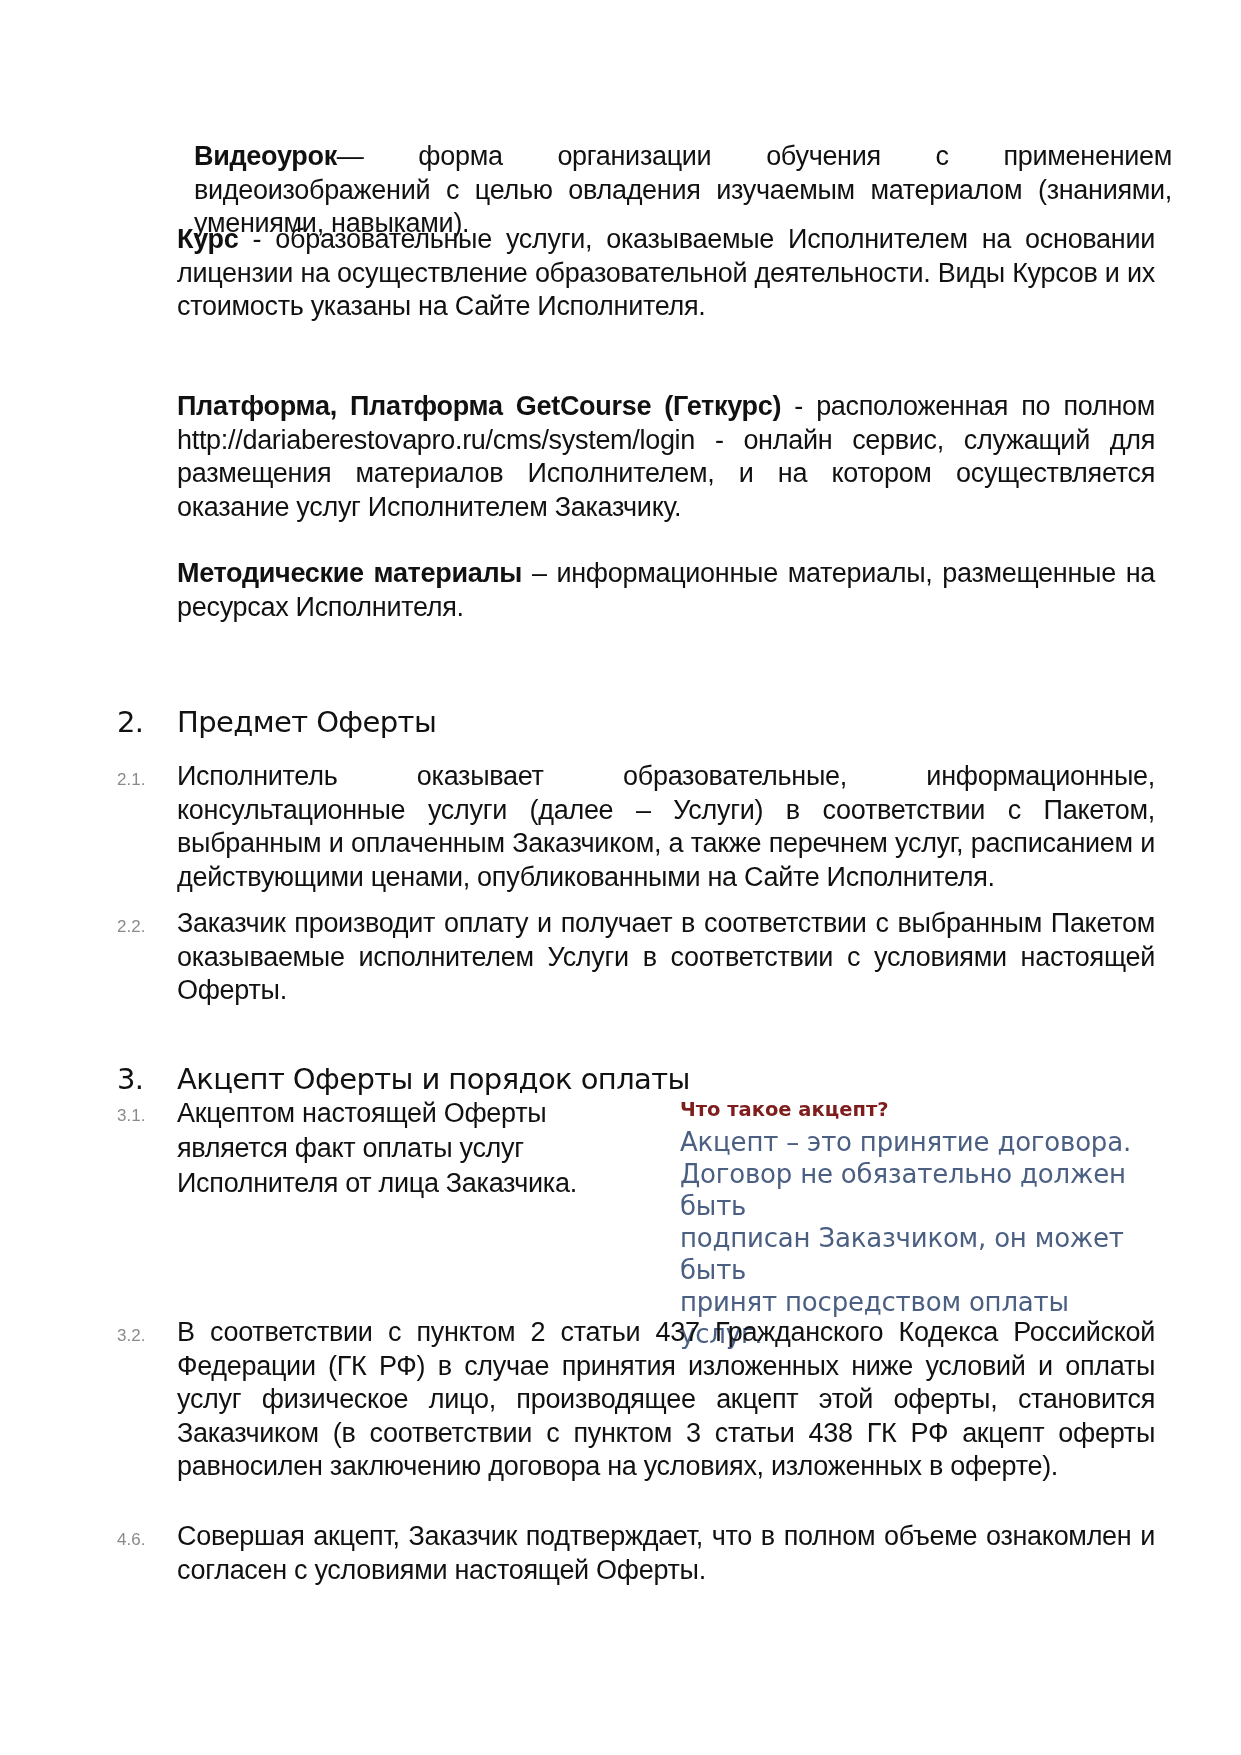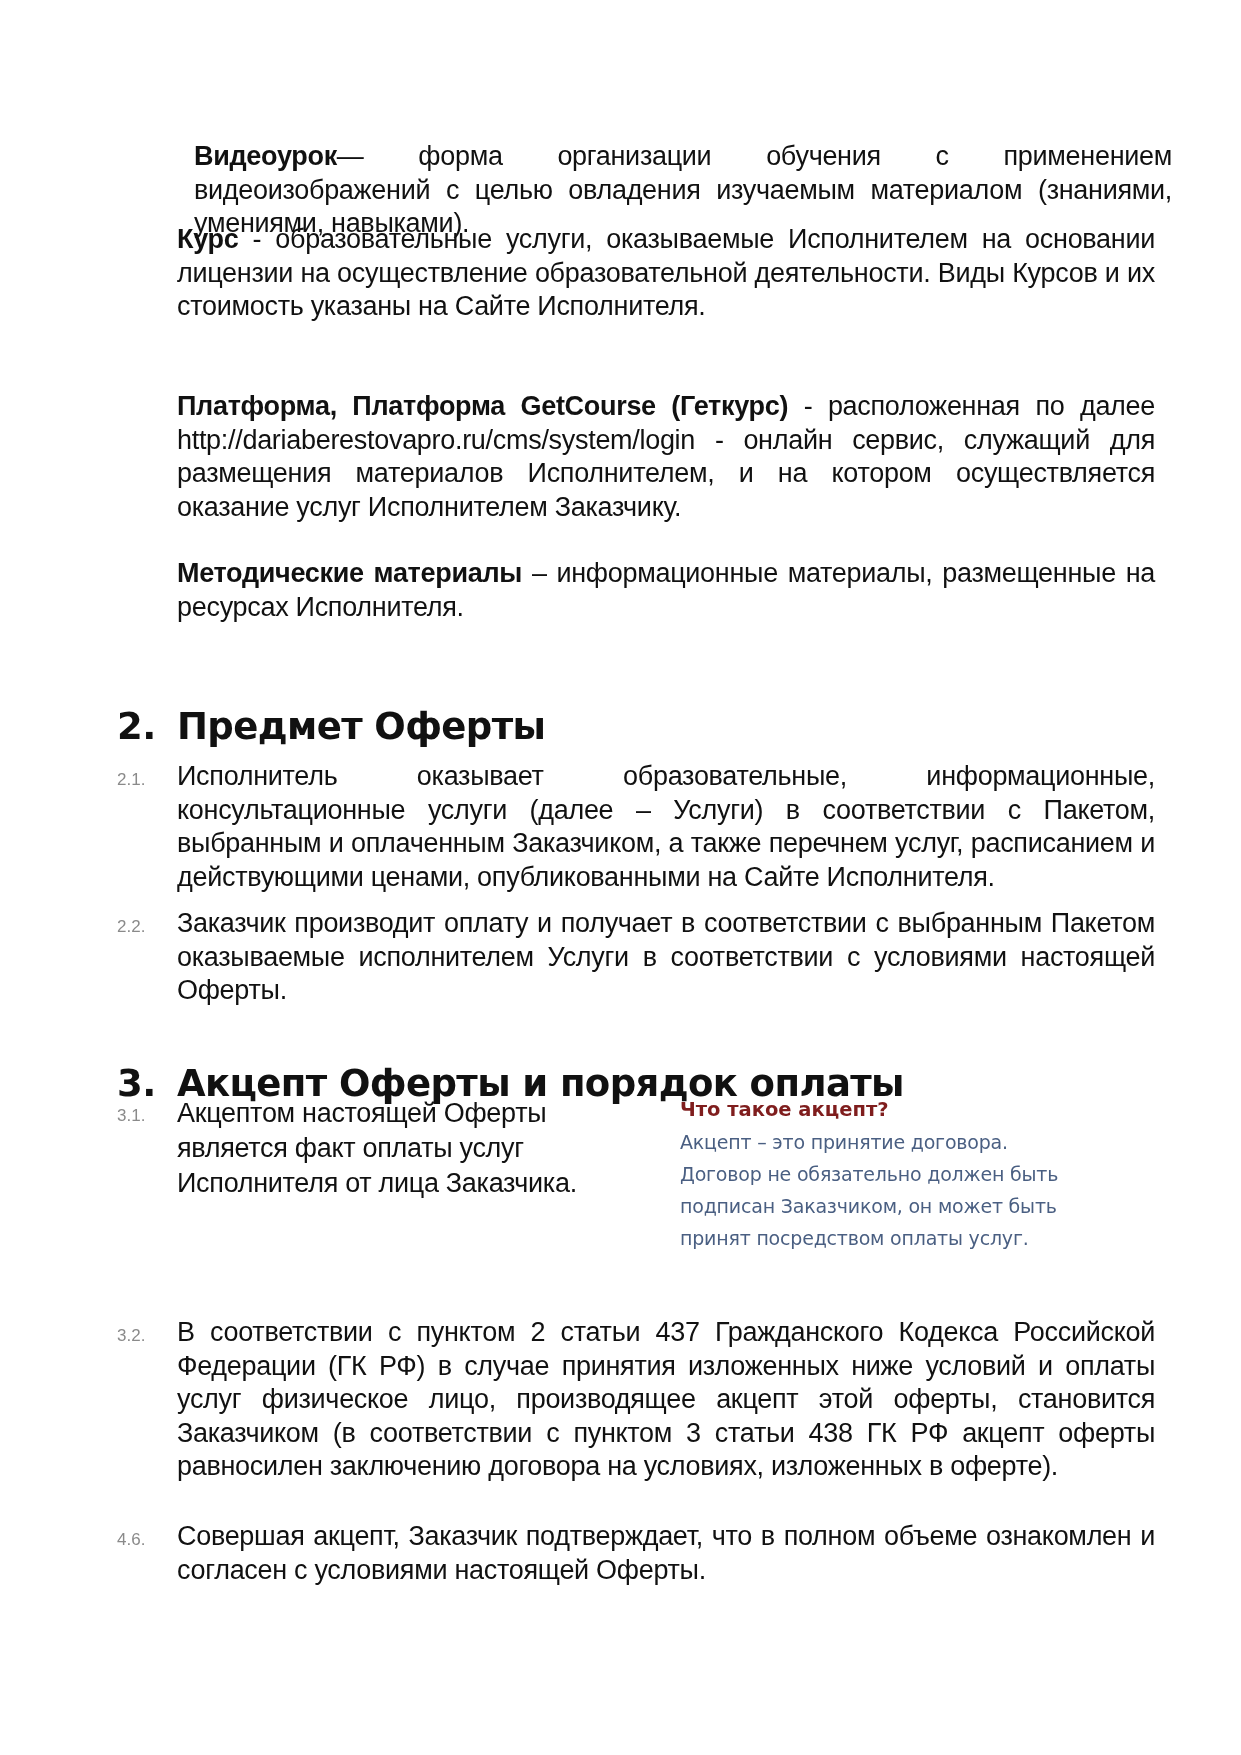--- a/index.html
+++ b/index.html
@@ -10,54 +10,54 @@
     font-size: 27px;
     line-height: 33.5px;
     text-align: justify;
     letter-spacing: -0.3px;
   }
   .def { position: absolute; left: 177px; width: 978px; }
   .def b { font-weight: bold; }
   .h2 {
     position: absolute; left: 117px;
     font-family: "DejaVu Sans", sans-serif;
-    font-weight: bold; font-size: 37px; letter-spacing: -0.6px;
+    font-weight: normal; font-size: 29px; letter-spacing: -0.6px;
     color: #111111;
   }
   .h2 .num { display: inline-block; width: 60px; }
   .item { position: absolute; left: 117px; width: 1038px; }
   .item .lbl {
     position: absolute; left: 0; top: 3px; width: 55px;
     font-family: "Liberation Sans", sans-serif; font-size: 17px; color: #8a8a8a;
     line-height: 33.5px;
   }
   .item .body { margin-left: 60px; }
   .note {
     position: absolute; left: 680px; top: 1094px; width: 470px;
     font-family: "DejaVu Sans", sans-serif; color: #4a5f82;
   }
   .note .q { font-weight: bold; font-size: 19.5px; line-height: 32px; color: #7f1d1d; }
-  .note .a { font-size: 19px; line-height: 32px; letter-spacing: -0.2px; }
+  .note .a { font-size: 26px; line-height: 32px; letter-spacing: -0.2px; }
   .noj { text-align: left; }
 </style>
 </head>
 <body>
 
 <div class="page">
 
   <p class="txt def" style="top:123px; margin:17px;">
     <b>Видеоурок</b><span>— </span><span>форма организации обучения с применением видеоизображений с целью овладения изучаемым материалом (знаниями, умениями, навыками).</span>
   </p>
 
   <p class="txt def" style="top:223px; margin:0;">
     <b>Курс</b><span> - </span><span>образовательные услуги, оказываемые Исполнителем на основании лицензии на осуществление образовательной деятельности. Виды Курсов и их стоимость указаны на Сайте Исполнителя.</span>
   </p>
 
   <p class="txt def" style="top:390px; margin:0;">
-    <b>Платформа, Платформа GetCourse (Геткурс)</b><span> - </span><span>расположенная по далее </span><span>http://dariaberestovapro.ru/cms/system/login</span><span> - онлайн сервис, служащий для размещения материалов Исполнителем, и на котором осуществляется оказание услуг Исполнителем Заказчику.</span>
+    <b>Платформа, Платформа GetCourse (Геткурс)</b><span> - </span><span>расположенная по полном </span><span>http://dariaberestovapro.ru/cms/system/login</span><span> - онлайн сервис, служащий для размещения материалов Исполнителем, и на котором осуществляется оказание услуг Исполнителем Заказчику.</span>
   </p>
 
   <p class="txt def" style="top:557px; margin:0;">
     <b>Методические материалы</b><span> – </span><span>информационные материалы, размещенные на ресурсах Исполнителя.</span>
   </p>
 
   <div class="h2" style="top:705px;">
     <span class="num">2.</span><span>Предмет Оферты</span>
   </div>
 

